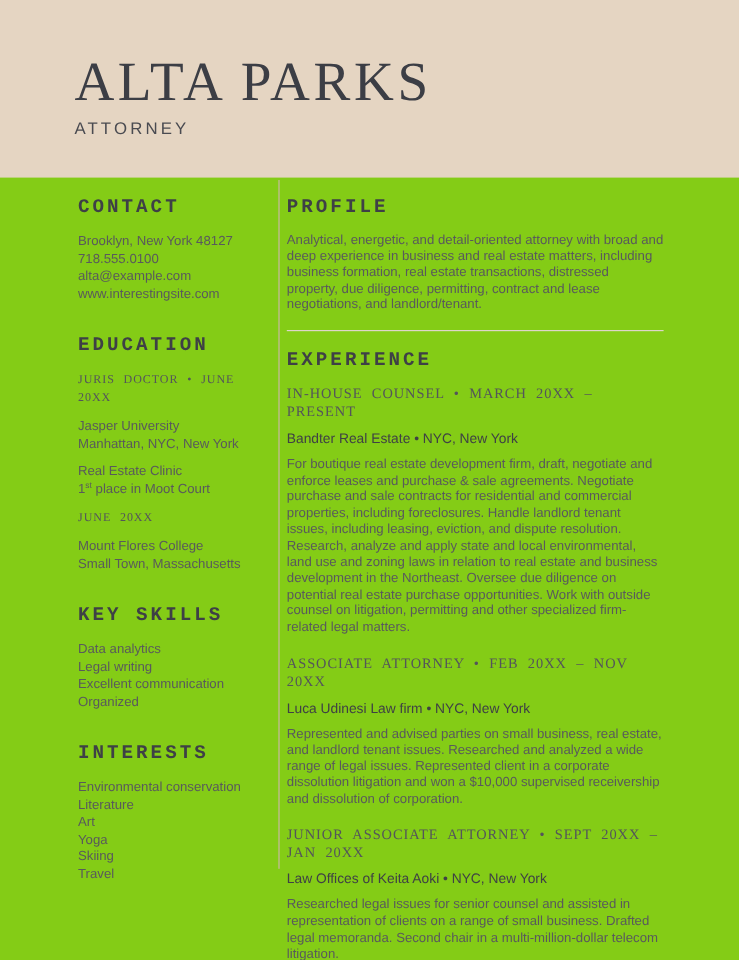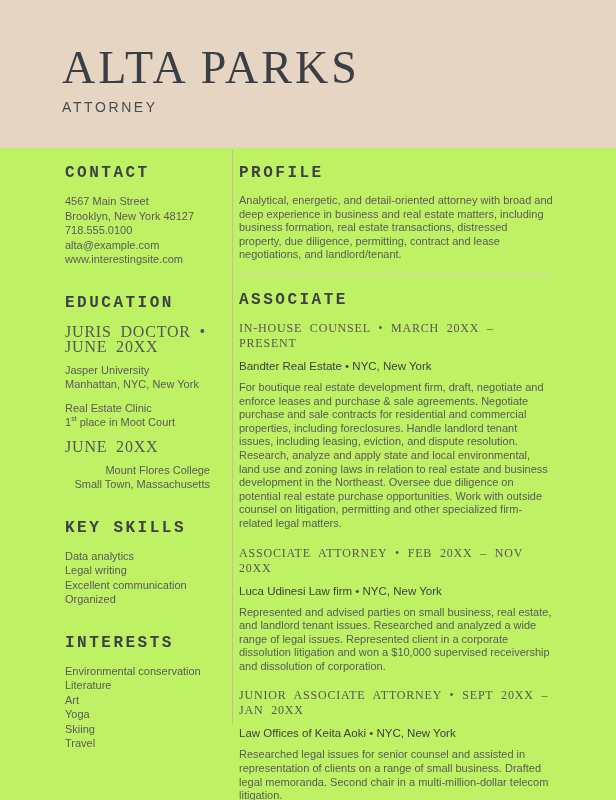--- a/index.html
+++ b/index.html
@@ -2,21 +2,21 @@
 <html><head>
 <meta charset="utf-8">
 <style>
   * { box-sizing: border-box; }
   html, body { margin: 0; padding: 0; background: #ffffff; }
   body {
     width: 616px; height: 800px;
     font-family: "Liberation Sans", sans-serif;
     -webkit-font-smoothing: antialiased;
   }
-  .page { position: relative; width: 616px; height: 800px; background: #bef264; overflow: hidden; }
+  .page { position: relative; width: 616px; height: 800px; background: #84cc16; overflow: hidden; }
 
   
   .header {
     width: 616px; height: 148px;
     background: #e5d5c2;
     padding: 46px 0 0 62px;
   }
   .name {
     font-family: "Liberation Serif", serif;
     font-weight: 500;
@@ -46,25 +46,25 @@
     letter-spacing: 2.5px;
     color: #3e4046;
     margin: 0 0 12px 0;
     line-height: 18px;
   }
   .sidebar section { margin-bottom: 27px; }
   .sidebar section:last-child { margin-bottom: 0; }
 
   p.line { margin: 0; font-size: 11px; line-height: 14.5px; color: #595a5c; }
   .group { margin: 0 0 9px 0; }
-  .group:last-child { margin-bottom: 0; text-align: right; }
+  .group:last-child { margin-bottom: 0; }
 
   .subhead {
     font-family: "Liberation Serif", serif;
-    font-size: 16px;
+    font-size: 10px;
     line-height: 15px;
     letter-spacing: 0.8px;
     word-spacing: 4px;
     color: #54555b;
     margin: 0 0 9px 0;
   }
   sup { font-size: 7px; vertical-align: super; line-height: 0; }
 
   
   .body-text { margin: 0; font-size: 11px; line-height: 13.6px; color: #595a5c; }
@@ -91,21 +91,20 @@
     <h1 class="name">ALTA PARKS</h1>
     <div class="subtitle">ATTORNEY</div>
   </header>
 
   <div class="columns">
 
     <aside class="sidebar">
 
       <section>
         <h2 class="section-heading">CONTACT</h2>
-        <p class="line">4567 Main Street</p>
         <p class="line">Brooklyn, New York 48127</p>
         <p class="line">718.555.0100</p>
         <p class="line">alta@example.com</p>
         <p class="line">www.interestingsite.com</p>
       </section>
 
       <section>
         <h2 class="section-heading">EDUCATION</h2>
 
         <div class="subhead">JURIS DOCTOR • JUNE 20XX</div>
@@ -149,21 +148,21 @@
     <main class="main">
 
       <section>
         <h2 class="section-heading">PROFILE</h2>
         <p class="body-text">Analytical, energetic, and detail-oriented attorney with broad and deep experience in business and real estate matters, including business formation, real estate transactions, distressed property, due diligence, permitting, contract and lease negotiations, and landlord/tenant.</p>
       </section>
 
       <hr class="profile-divider">
 
       <section>
-        <h2 class="section-heading">ASSOCIATE</h2>
+        <h2 class="section-heading">EXPERIENCE</h2>
 
         <div class="job">
           <div class="job-title">IN-HOUSE COUNSEL • MARCH 20XX – PRESENT</div>
           <p class="company">Bandter Real Estate • NYC, New York</p>
           <p class="body-text">For boutique real estate development firm, draft, negotiate and enforce leases and purchase &amp; sale agreements. Negotiate purchase and sale contracts for residential and commercial properties, including foreclosures. Handle landlord tenant issues, including leasing, eviction, and dispute resolution. Research, analyze and apply state and local environmental, land use and zoning laws in relation to real estate and business development in the Northeast. Oversee due diligence on potential real estate purchase opportunities. Work with outside counsel on litigation, permitting and other specialized firm-related legal matters.</p>
         </div>
 
         <div class="job">
           <div class="job-title">ASSOCIATE ATTORNEY • FEB 20XX – NOV 20XX</div>
           <p class="company">Luca Udinesi Law firm • NYC, New York</p>

